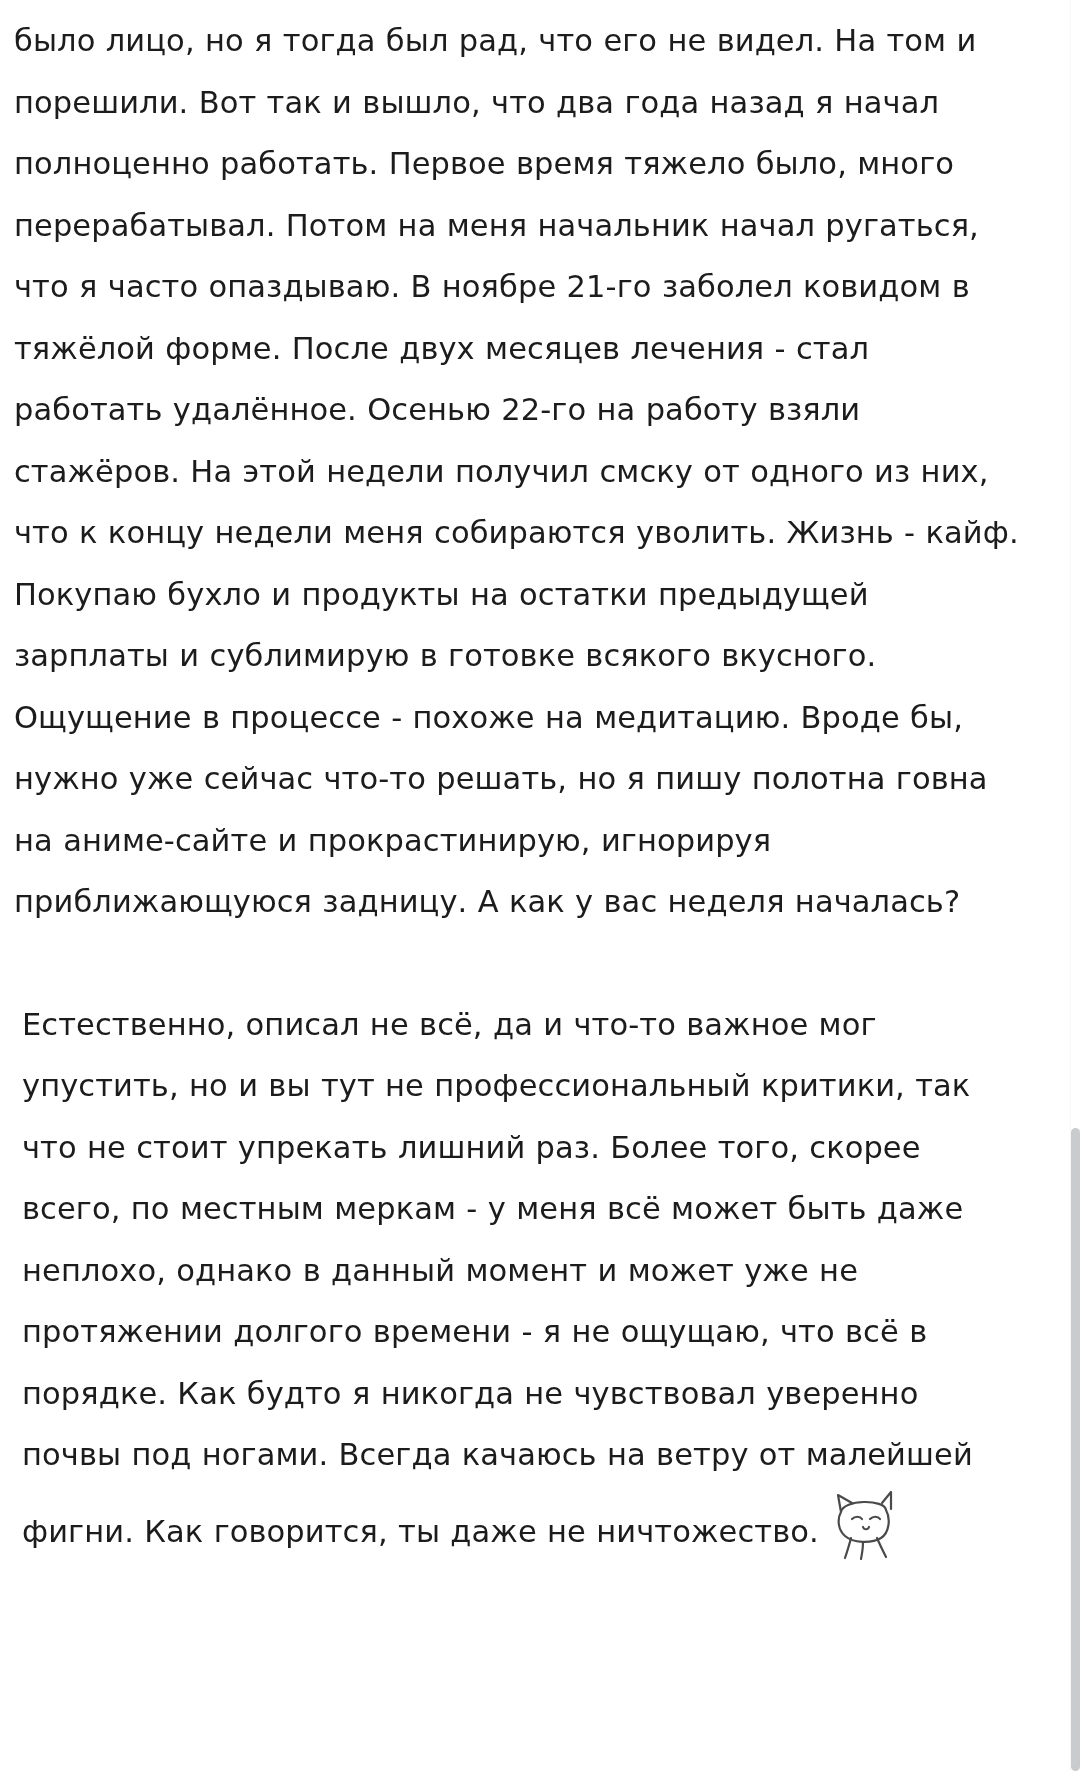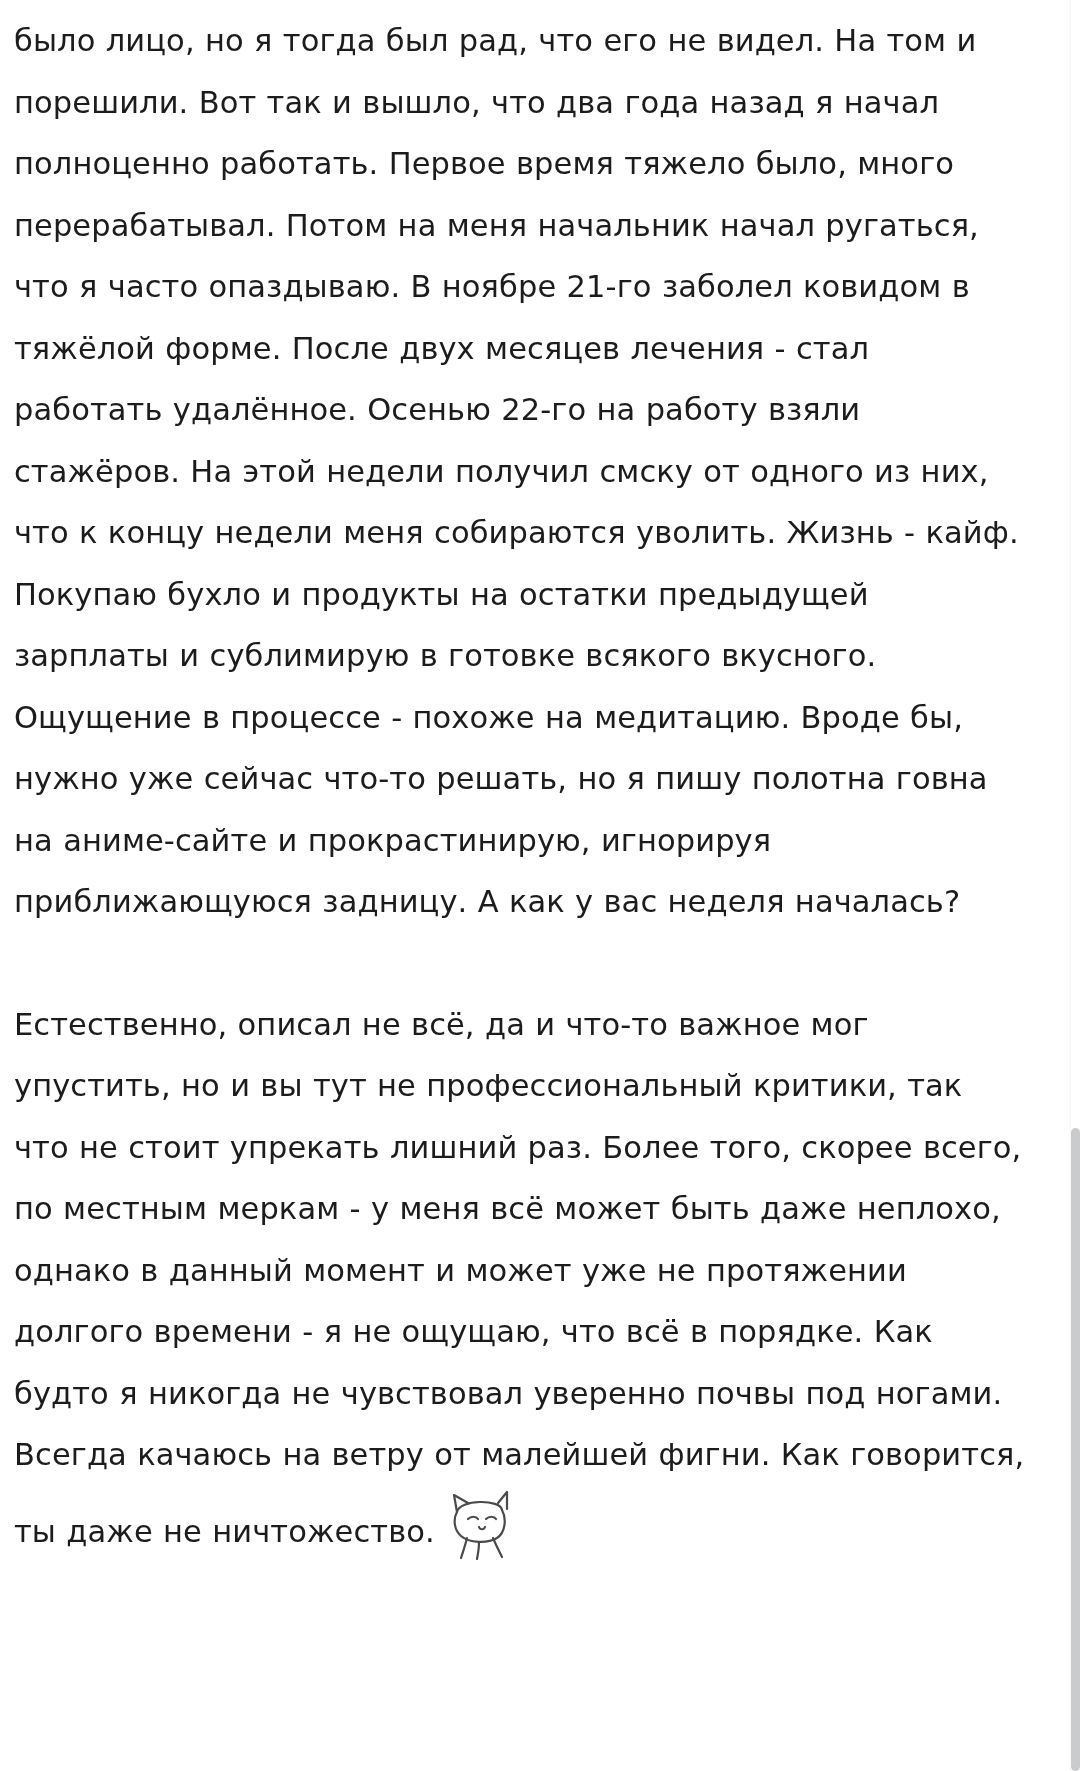--- a/index.html
+++ b/index.html
@@ -28,20 +28,21 @@
     letter-spacing: 0.1px;
     color: #1c1c1c;
     word-spacing: 0.5px;
     text-align: left;
   }
   .para {
     margin: 0;
   }
   .para + .para {
     margin-top: 61px;
+    margin-left: 8px;
   }
   .sticker-wrap {
     display: inline-block;
     vertical-align: -18px;
     width: 78px;
     height: 74px;
     position: relative;
     margin-left: 6px;
   }
   .scrollbar {

